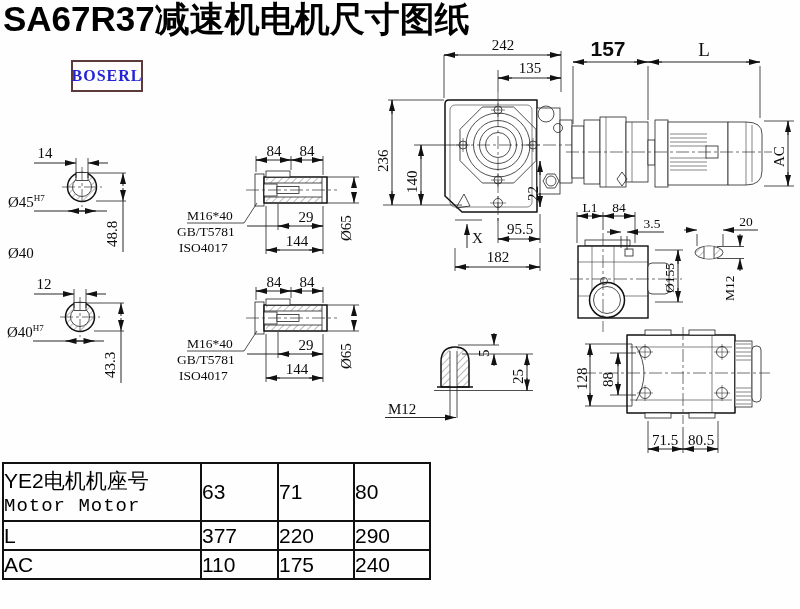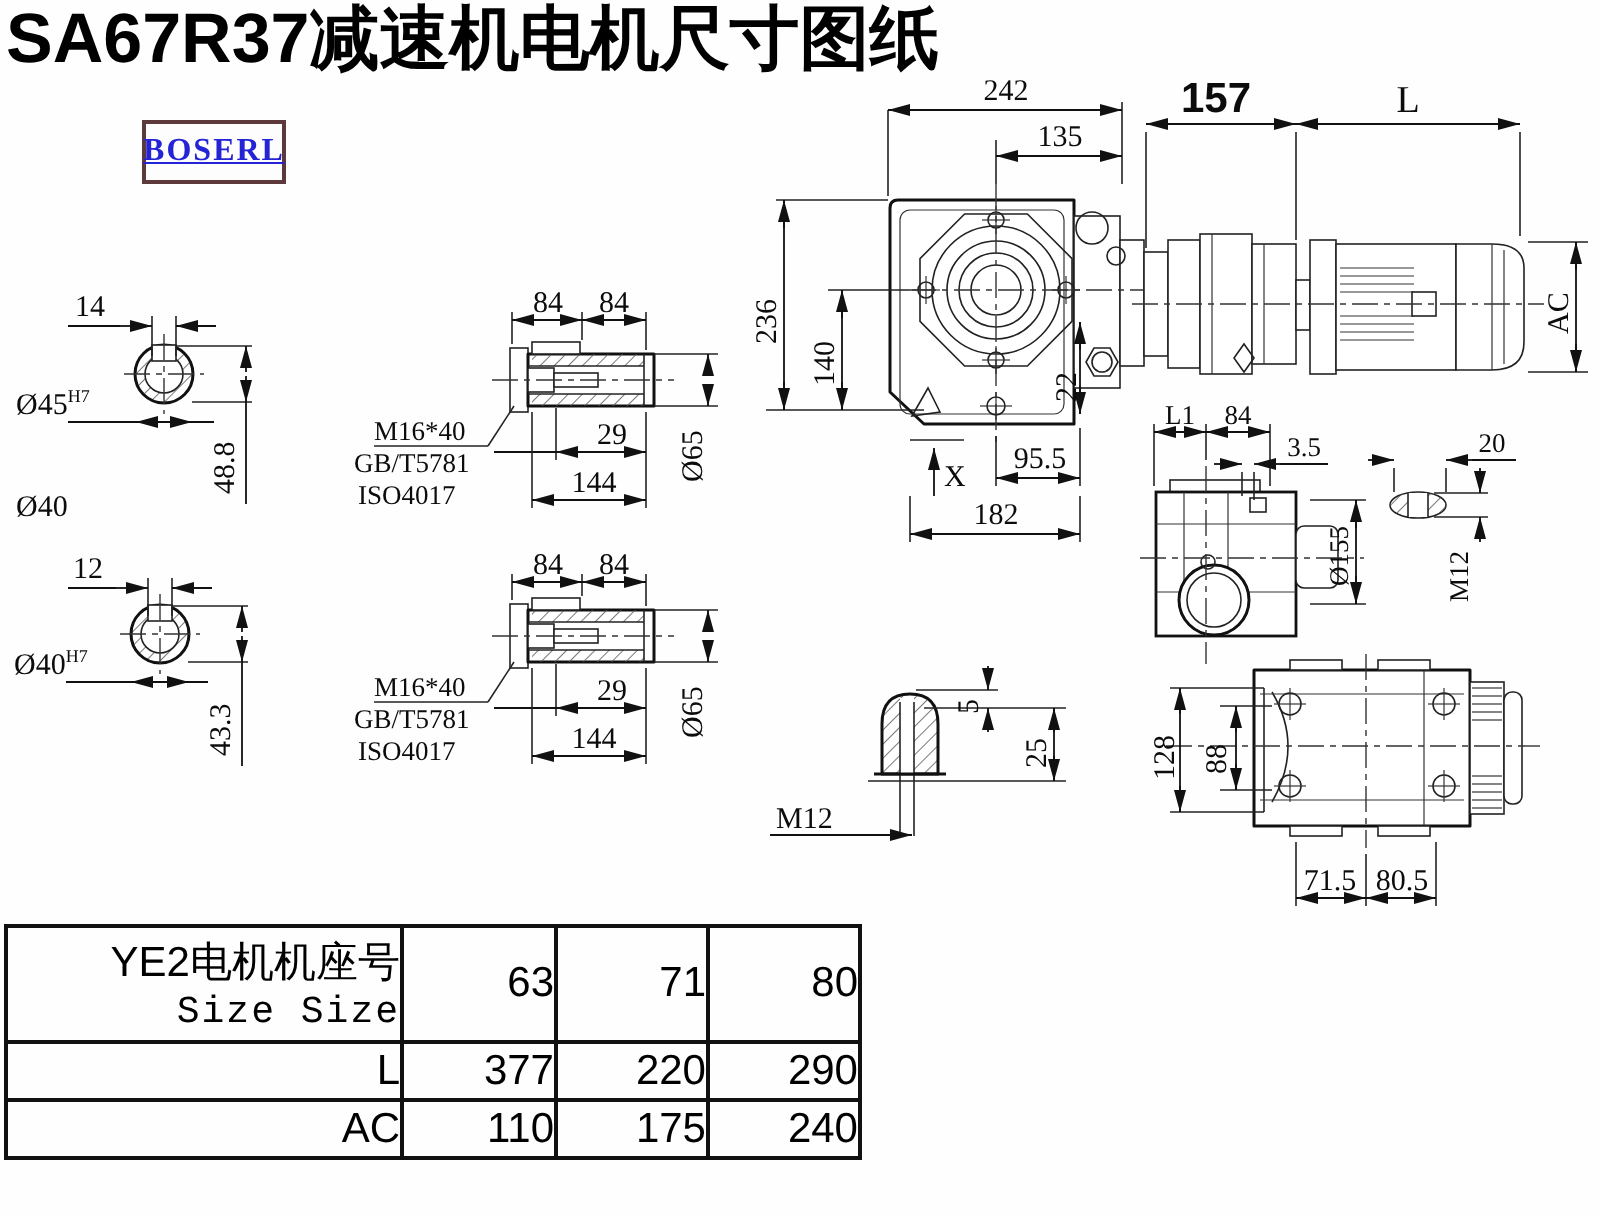--- a/index.html
+++ b/index.html
@@ -2,37 +2,37 @@
 <html><head>
 <meta charset="utf-8">
 <style>
   html,body{margin:0;padding:0;}
   body{width:800px;height:609px;position:relative;background:#fefefe;overflow:hidden;
        font-family:"Liberation Sans",sans-serif;}
   #title{position:absolute;left:3px;top:-4px;font-size:35px;font-weight:700;color:#000;
          letter-spacing:0px;white-space:nowrap;}
   #brand{position:absolute;left:71px;top:60px;width:68px;height:28px;border:2px solid #5c3a3c;
          display:flex;align-items:center;justify-content:center;
-         font:bold 16px "Liberation Serif",serif;color:#2424d6;letter-spacing:1px;background:#fdfdfd;text-decoration:underline;}
+         font:bold 16px "Liberation Serif",serif;color:#2424d6;letter-spacing:1px;background:#fdfdfd;}
   svg{position:absolute;left:0;top:0;}
   svg .o{stroke:#111;stroke-width:1.5;fill:none;stroke-linejoin:round;}
   svg .t{stroke:#222;stroke-width:.8;fill:none;}
   svg .t6{stroke:#333;stroke-width:.6;fill:none;}
   svg .d{stroke:#111;stroke-width:.9;fill:none;}
   svg .cl{stroke:#333;stroke-width:.7;fill:none;stroke-dasharray:13 3 3 3;}
   svg .hf{fill:url(#hp);}
   svg .wf{fill:#fff;}
   svg text{fill:#0c0c0c;font:15px "Liberation Serif",serif;}
   svg text.s13{font-size:13.5px;}
   svg text.b{font:bold 21px "Liberation Sans",sans-serif;}
   svg text.L{font-size:19px;}
   svg .am{text-anchor:middle;}
   #spec-table{position:absolute;left:2px;top:462px;border-collapse:collapse;
               font-size:21px;color:#000;background:#fefefe;}
-  #spec-table td{border:2px solid #111;text-align:right;vertical-align:middle;padding:0;}
+  #spec-table td{border:2px solid #111;text-align:left;vertical-align:middle;padding:0;}
   #spec-table .c1{width:196px;}
   #spec-table .c2{width:75px;}
   #spec-table .c3{width:74px;}
   #spec-table .c4{width:74px;border-radius:22px;}
   #spec-table tr.hd td{height:56px;}
   #spec-table tr.rw td{height:27px;}
   #spec-table .en{font-family:"Liberation Mono",monospace;font-size:19px;letter-spacing:1px;}
 </style>
 </head>
 <body>
@@ -453,21 +453,21 @@
     <text x="665" y="445" class="am">71.5</text>
     <text x="701" y="445" class="am">80.5</text>
   </g>
 </svg>
 
 <table id="spec-table">
   <tbody>
       <tr class="hd">
     <td class="c1">
       <div>YE2电机机座号</div>
-      <div class="en">Size Size</div>
+      <div class="en">Motor Motor</div>
     </td>
     <td class="c2">63</td>
     <td class="c3">71</td>
     <td class="c4">80</td>
   </tr>
   <tr class="rw">
     <td>L</td>
     <td>377</td>
     <td>220</td>
     <td>290</td>

